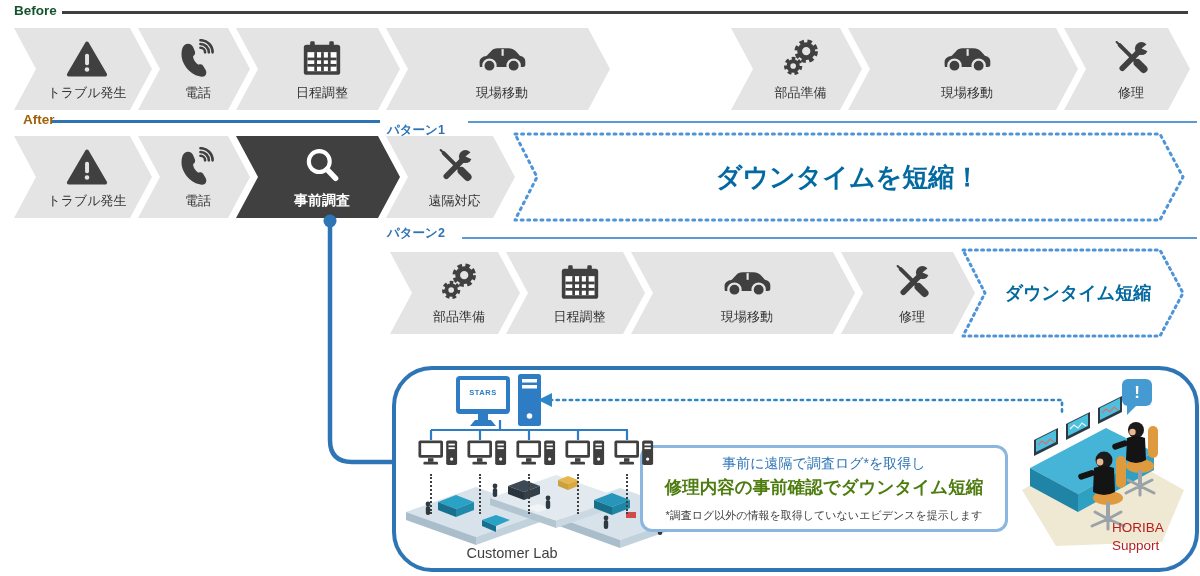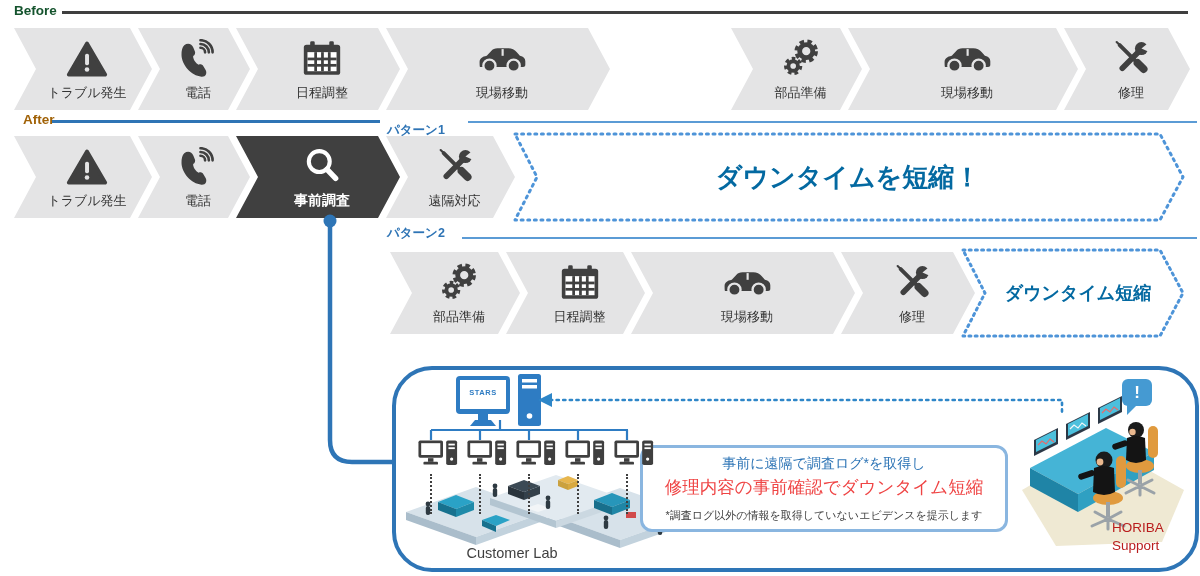--- a/index.html
+++ b/index.html
@@ -25,21 +25,21 @@
     color:#0369a1;font-weight:bold;white-space:nowrap;}
   .mainbox{position:absolute;left:392px;top:366px;width:799px;height:198px;background:#fff;
     border:4px solid #2e75b6;border-radius:40px;}
   .overlay{position:absolute;left:0;top:0;pointer-events:none;}
   .ws{position:absolute;width:40px;height:30px;}
   .dotline{position:absolute;width:0;border-left:2.5px dotted #3f3f3f;}
   .lab-label{position:absolute;font-size:14.5px;color:#3f3f3f;white-space:nowrap;}
   .infobox{position:absolute;left:640px;top:413px;width:368px;height:87px;border:3px solid #8ab6e0;
     border-radius:12px;background:#fff;display:flex;flex-direction:column;align-items:center;justify-content:center;box-sizing:border-box;margin-top:32px;}
   .info-l1{font-size:14px;color:#2e75b6;white-space:nowrap;}
-  .info-l2{font-size:17.5px;font-weight:normal;color:#ef4444;margin-top:2px;white-space:nowrap;}
+  .info-l2{font-size:17.5px;font-weight:bold;color:#4d7c0f;margin-top:2px;white-space:nowrap;}
   .info-note{font-size:11px;color:#3f3f3f;margin-top:9px;white-space:nowrap;}
   .bubble{position:absolute;left:1122px;top:379px;width:30px;height:27px;background:#459ad2;border-radius:6px;
     color:#fff;font-weight:bold;font-size:17px;display:flex;align-items:center;justify-content:center;}
   .bubble:after{content:"";position:absolute;left:5px;bottom:-9px;border:5px solid transparent;
     border-top-color:#459ad2;border-left-color:#459ad2;}
   .support-label{position:absolute;left:1112px;top:519px;font-size:13.5px;color:#b91c1c;line-height:18px;white-space:nowrap;}
   .stars-logo{position:absolute;left:460px;top:388px;width:46px;text-align:center;font-size:7.5px;
     font-weight:bold;color:#2e7cc3;letter-spacing:0.5px;}
 </style>
 </head>

